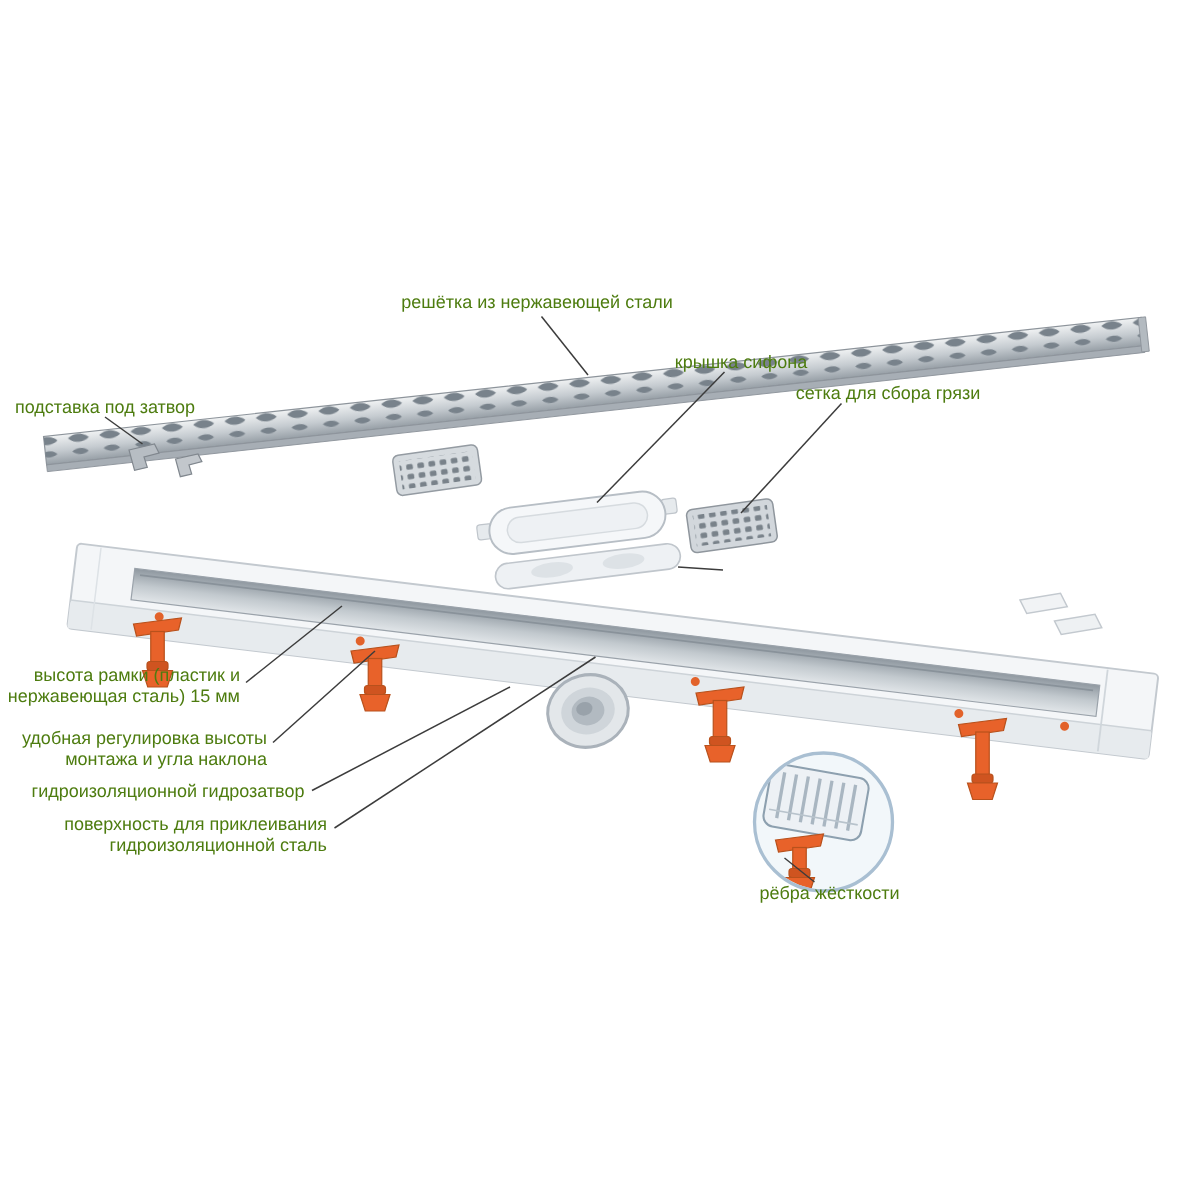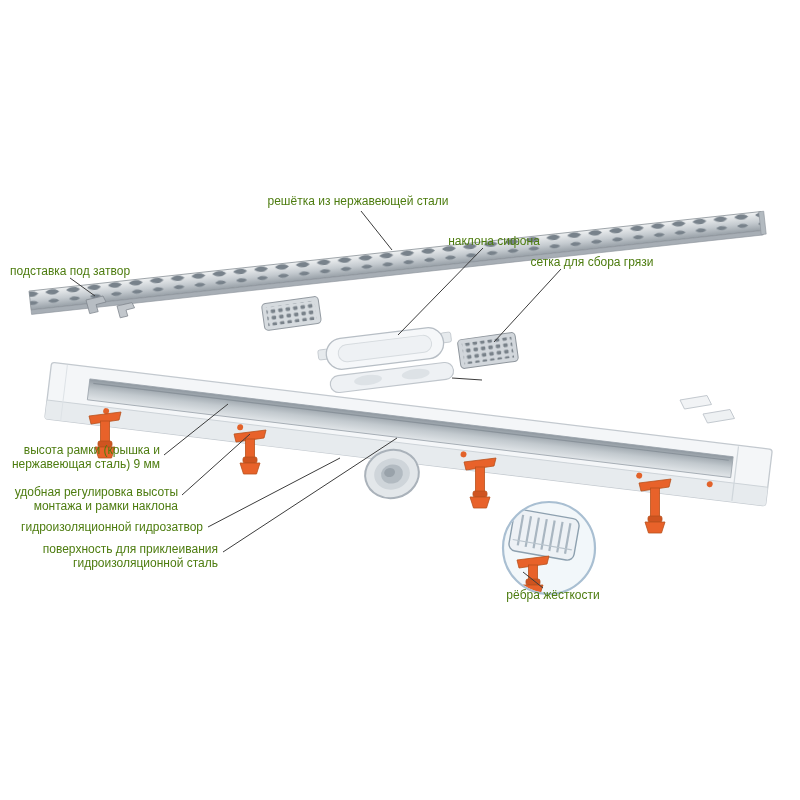--- a/index.html
+++ b/index.html
@@ -168,32 +168,32 @@
       <line x1="482" y1="380" x2="452" y2="378"></line>
       <line x1="164" y1="455" x2="228" y2="404"></line>
       <line x1="182" y1="495" x2="250" y2="434"></line>
       <line x1="208" y1="527" x2="340" y2="458"></line>
       <line x1="223" y1="552" x2="397" y2="438"></line>
       <line x1="543" y1="588" x2="523" y2="572"></line>
     </g>
   </svg>
 
   <div class="label center" style="left:358px; top:194px">решётка из нержавеющей стали</div>
-  <div class="label center" style="left:494px; top:234px">наклона сифона</div>
+  <div class="label center" style="left:494px; top:234px">крышка сифона</div>
   <div class="label center" style="left:592px; top:255px">сетка для сбора грязи</div>
   <div class="label" style="left:10px; top:264px">подставка под затвор</div>
 
   <div class="label right" style="right:640px; top:443px">
-    <div>высота рамки (крышка и</div>
-    <div>нержавеющая сталь) 9 мм</div>
+    <div>высота рамки (пластик и</div>
+    <div>нержавеющая сталь) 15 мм</div>
   </div>
 
   <div class="label right" style="right:622px; top:485px">
     <div>удобная регулировка высоты</div>
-    <div>монтажа и рамки наклона</div>
+    <div>монтажа и угла наклона</div>
   </div>
 
   <div class="label right" style="right:597px; top:520px">гидроизоляционной гидрозатвор</div>
 
   <div class="label right" style="right:582px; top:542px">
     <div>поверхность для приклеивания</div>
     <div>гидроизоляционной сталь</div>
   </div>
 
   <div class="label center" style="left:553px; top:588px">рёбра жёсткости</div>

